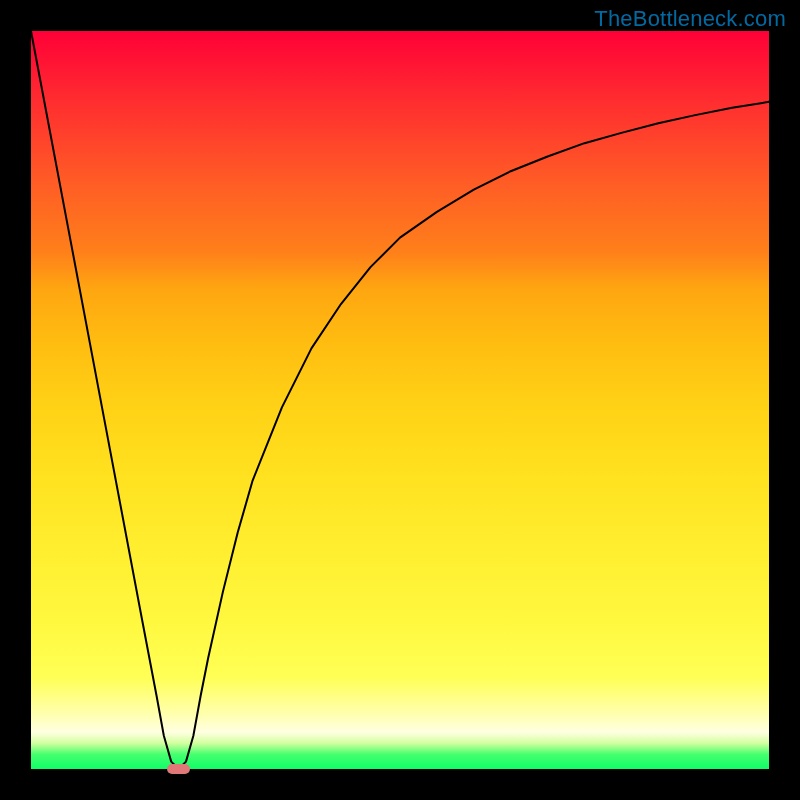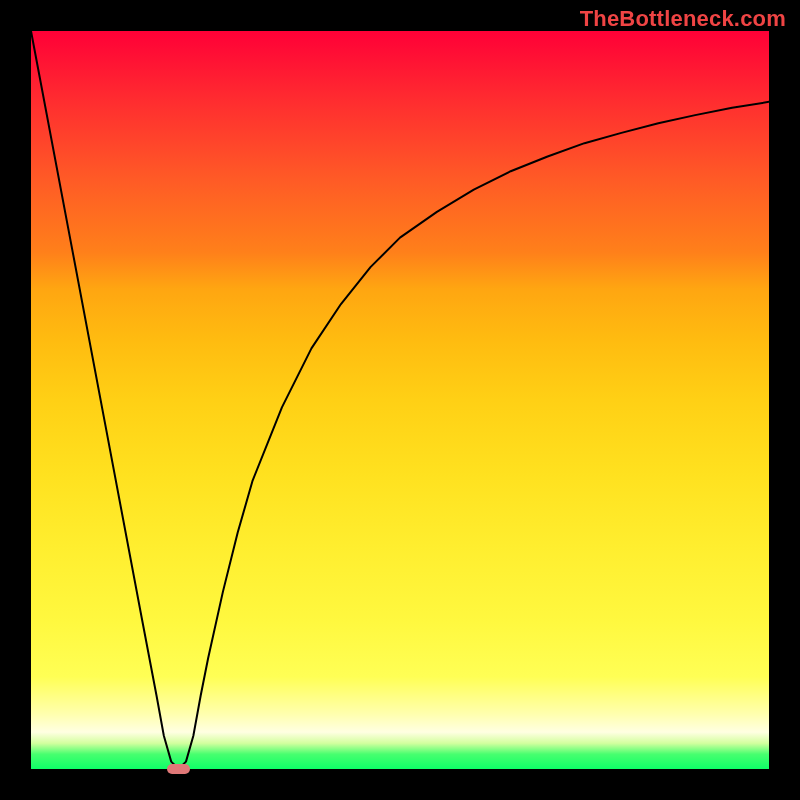--- a/index.html
+++ b/index.html
@@ -51,23 +51,23 @@
   }
   .marker {
     position: absolute;
     background: #e07878;
     border-radius: 6px;
   }
   .watermark {
     position: absolute;
     top: 6px;
     right: 14px;
-    color: #ef4444;
+    color: #0369a1;
     font-size: 22px;
-    font-weight: 700;
+    font-weight: 400;
     letter-spacing: 0.2px;
   }
 </style>
 </head>
 <body>
 
 <div class="frame">
   <div class="plot-area">
     <svg class="curve-svg" viewBox="0 0 738 738" preserveAspectRatio="none">
       <path id="curve-path" fill="none" stroke="#000" stroke-width="2" stroke-linejoin="round" stroke-linecap="round" d="M0.00 0.00 L36.90 195.57 L73.80 391.14 L110.70 586.71 L125.46 664.20 L132.84 704.79 L140.22 730.62 L147.60 738.00 L154.98 730.62 L162.36 704.79 L169.74 664.20 L177.12 627.30 L191.88 560.88 L206.64 501.84 L221.40 450.18 L250.92 376.38 L280.44 317.34 L309.96 273.06 L339.48 236.16 L369.00 206.64 L405.90 180.81 L442.80 158.67 L479.70 140.22 L516.60 125.46 L553.50 112.18 L590.40 101.84 L627.30 92.25 L664.20 84.13 L701.10 76.75 L738.00 70.85"></path>

